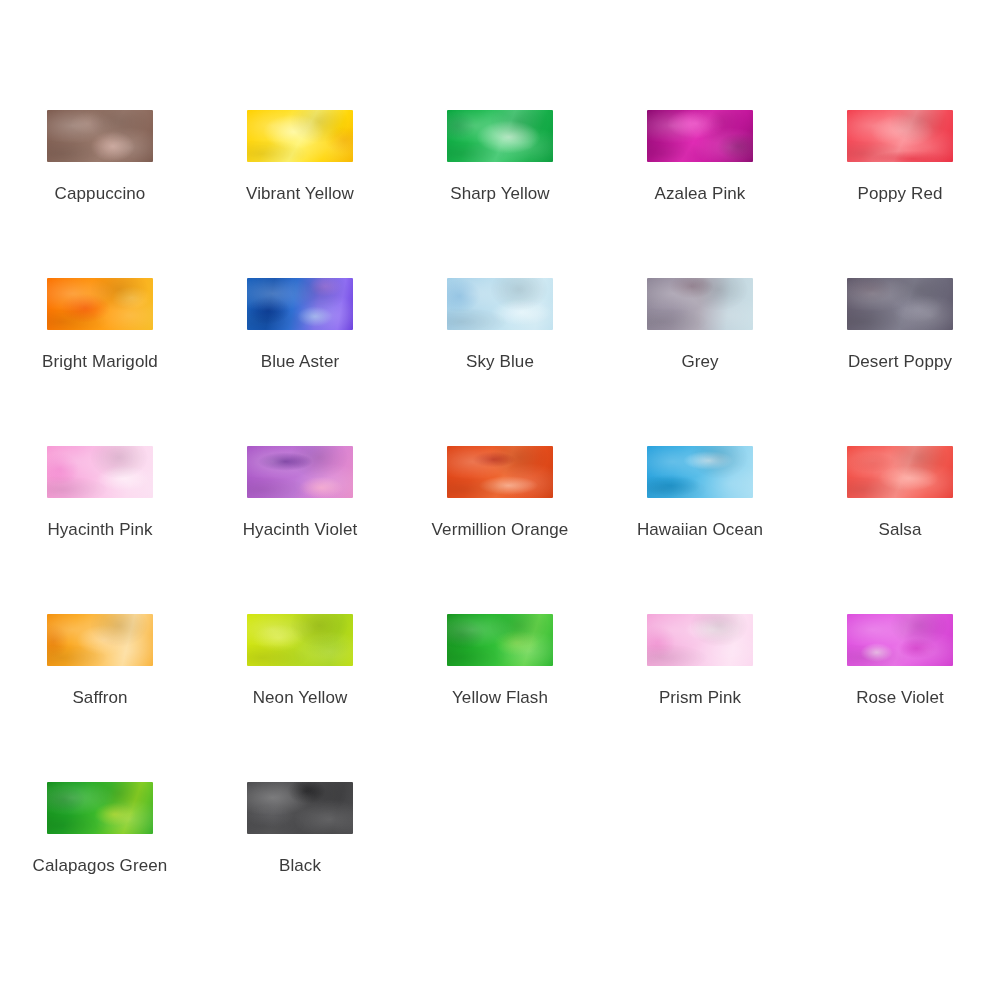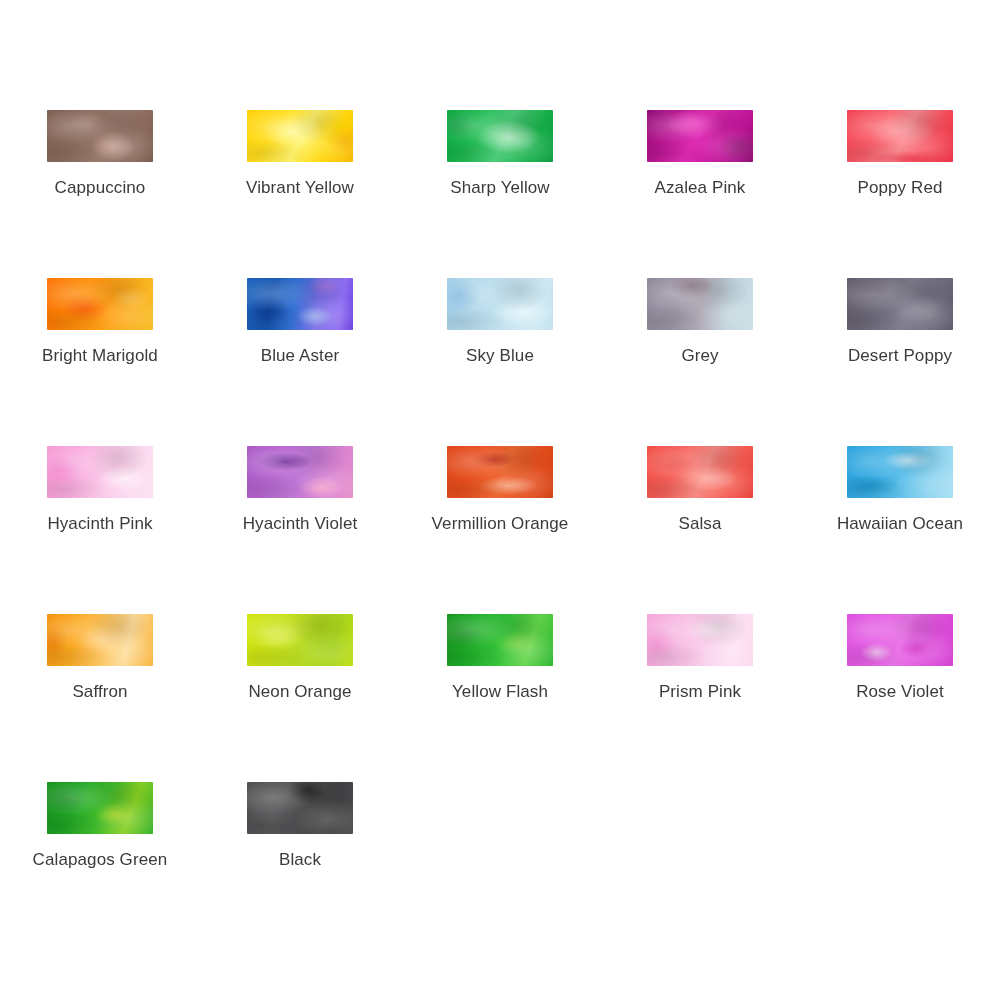--- a/index.html
+++ b/index.html
@@ -69,21 +69,21 @@
   }
   .swatch-chip::after {
     background:
       radial-gradient(ellipse 40% 60% at 68% 22%, rgba(0,0,0,0.16), rgba(0,0,0,0) 68%),
       radial-gradient(ellipse 62% 38% at 14% 84%, rgba(0,0,0,0.12), rgba(0,0,0,0) 70%);
     mix-blend-mode: multiply;
     opacity: .7;
   }
 
   .swatch-label {
-    margin-top: 16px;
+    margin-top: 22px;
     font-size: 17px;
     line-height: 20px;
     color: #3b3b3b;
     text-align: center;
     white-space: nowrap;
     letter-spacing: .1px;
   }
 </style>
 </head>
 <body>
@@ -136,34 +136,34 @@
       </div>
       <div class="swatch-cell">
         <div class="swatch-chip" style="background: radial-gradient(38% 26% at 36% 30%, rgba(86, 22, 134, 0.78), rgba(86, 22, 134, 0) 68%), radial-gradient(30% 30% at 70% 80%, rgba(250, 170, 200, 0.75), rgba(250, 170, 200, 0) 70%), linear-gradient(112deg, rgb(169, 87, 198) 0%, rgb(181, 101, 207) 26%, rgb(192, 120, 215) 52%, rgb(217, 131, 212) 74%, rgb(231, 142, 201) 100%) rgb(176, 92, 204);"></div>
         <div class="swatch-label">Hyacinth Violet</div>
       </div>
       <div class="swatch-cell">
         <div class="swatch-chip" style="background: radial-gradient(30% 22% at 44% 26%, rgba(170, 22, 8, 0.65), rgba(170, 22, 8, 0) 68%), radial-gradient(40% 26% at 58% 76%, rgba(250, 194, 168, 0.7), rgba(250, 194, 168, 0) 70%), linear-gradient(110deg, rgb(221, 68, 22) 0%, rgb(232, 80, 31) 28%, rgb(239, 106, 52) 54%, rgb(228, 77, 28) 78%, rgb(210, 63, 18) 100%) rgb(226, 73, 27);"></div>
         <div class="swatch-label">Vermillion Orange</div>
       </div>
       <div class="swatch-cell">
+        <div class="swatch-chip" style="background: radial-gradient(34% 26% at 58% 28%, rgba(214, 238, 250, 0.8), rgba(214, 238, 250, 0) 70%), radial-gradient(40% 30% at 22% 76%, rgba(18, 140, 198, 0.6), rgba(18, 140, 198, 0) 72%), linear-gradient(102deg, rgb(42, 162, 221) 0%, rgb(58, 174, 227) 28%, rgb(99, 194, 234) 56%, rgb(143, 212, 240) 80%, rgb(169, 223, 243) 100%) rgb(52, 168, 224);"></div>
+        <div class="swatch-label">Hawaiian Ocean</div>
+      </div>
+      <div class="swatch-cell">
         <div class="swatch-chip" style="background: radial-gradient(40% 34% at 58% 62%, rgba(255, 186, 178, 0.72), rgba(255, 186, 178, 0) 72%), radial-gradient(30% 26% at 24% 32%, rgba(226, 48, 40, 0.55), rgba(226, 48, 40, 0) 72%), linear-gradient(112deg, rgb(241, 75, 66) 0%, rgb(245, 96, 90) 28%, rgb(249, 141, 134) 54%, rgb(243, 90, 80) 78%, rgb(232, 65, 58) 100%) rgb(244, 86, 75);"></div>
         <div class="swatch-label">Salsa</div>
-      </div>
-      <div class="swatch-cell">
-        <div class="swatch-chip" style="background: radial-gradient(34% 26% at 58% 28%, rgba(214, 238, 250, 0.8), rgba(214, 238, 250, 0) 70%), radial-gradient(40% 30% at 22% 76%, rgba(18, 140, 198, 0.6), rgba(18, 140, 198, 0) 72%), linear-gradient(102deg, rgb(42, 162, 221) 0%, rgb(58, 174, 227) 28%, rgb(99, 194, 234) 56%, rgb(143, 212, 240) 80%, rgb(169, 223, 243) 100%) rgb(52, 168, 224);"></div>
-        <div class="swatch-label">Hawaiian Ocean</div>
       </div>
       <div class="swatch-cell">
         <div class="swatch-chip" style="background: radial-gradient(36% 40% at 54% 50%, rgba(254, 220, 160, 0.85), rgba(254, 220, 160, 0) 72%), radial-gradient(20% 44% at 6% 52%, rgba(226, 118, 10, 0.6), rgba(226, 118, 10, 0) 72%), linear-gradient(104deg, rgb(244, 146, 15) 0%, rgb(251, 168, 31) 26%, rgb(253, 196, 92) 52%, rgb(253, 220, 154) 74%, rgb(249, 179, 58) 100%) rgb(249, 160, 27);"></div>
         <div class="swatch-label">Saffron</div>
       </div>
       <div class="swatch-cell">
         <div class="swatch-chip" style="background: radial-gradient(34% 36% at 30% 46%, rgba(226, 240, 90, 0.7), rgba(226, 240, 90, 0) 72%), radial-gradient(30% 30% at 76% 62%, rgba(150, 200, 16, 0.5), rgba(150, 200, 16, 0) 72%), linear-gradient(106deg, rgb(210, 230, 15) 0%, rgb(201, 225, 24) 28%, rgb(182, 218, 34) 54%, rgb(168, 212, 28) 80%, rgb(190, 222, 20) 100%) rgb(200, 224, 24);"></div>
-        <div class="swatch-label">Neon Orange</div>
+        <div class="swatch-label">Neon Yellow</div>
       </div>
       <div class="swatch-cell">
         <div class="swatch-chip" style="background: radial-gradient(30% 34% at 66% 56%, rgba(150, 220, 80, 0.6), rgba(150, 220, 80, 0) 72%), radial-gradient(30% 40% at 14% 40%, rgba(12, 120, 22, 0.55), rgba(12, 120, 22, 0) 72%), linear-gradient(108deg, rgb(23, 148, 31) 0%, rgb(31, 174, 41) 26%, rgb(53, 195, 58) 52%, rgb(99, 212, 74) 76%, rgb(43, 182, 47) 100%) rgb(30, 176, 42);"></div>
         <div class="swatch-label">Yellow Flash</div>
       </div>
       <div class="swatch-cell">
         <div class="swatch-chip" style="background: radial-gradient(24% 46% at 10% 54%, rgba(238, 134, 204, 0.6), rgba(238, 134, 204, 0) 70%), radial-gradient(36% 32% at 62% 30%, rgba(255, 248, 252, 0.72), rgba(255, 248, 252, 0) 72%), linear-gradient(102deg, rgb(244, 166, 218) 0%, rgb(247, 184, 226) 28%, rgb(250, 208, 236) 56%, rgb(253, 226, 243) 80%, rgb(251, 216, 239) 100%) rgb(245, 174, 221);"></div>
         <div class="swatch-label">Prism Pink</div>
       </div>
       <div class="swatch-cell">

